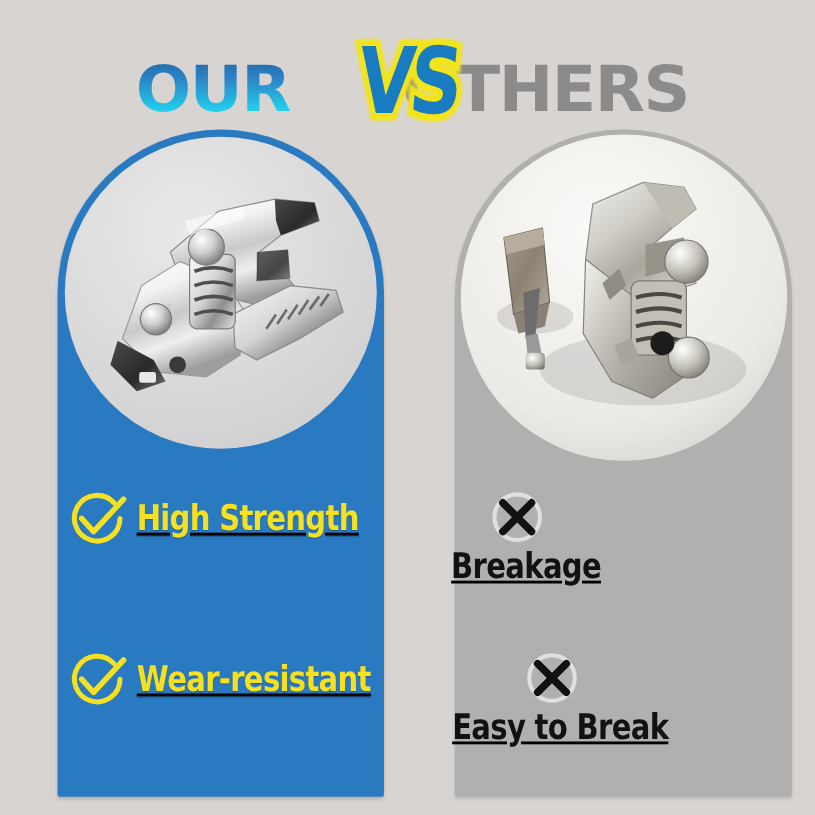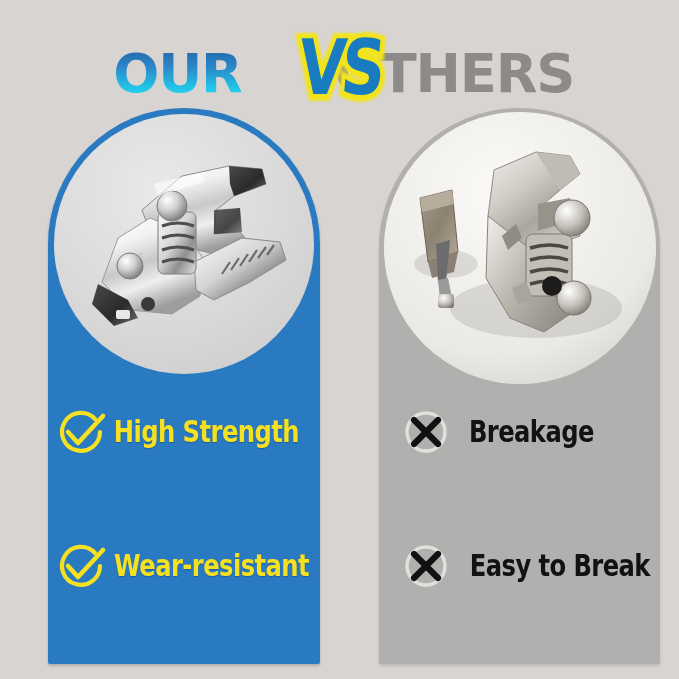--- a/index.html
+++ b/index.html
@@ -115,20 +115,21 @@
 
   
   .wrench-svg { position:absolute; left:0; top:0; }
 
   
   .feat {
     position:absolute;
     display:flex;
     align-items:center;
     height:56px;
+    text-decoration:underline;
   }
   .feat-icon {
     position:relative;
     width:54px; height:54px;
     flex:0 0 54px;
   }
   .feat-text {
     font-family:"DejaVu Sans", sans-serif;
     font-weight:bold;
     font-size:25px;
@@ -142,21 +143,21 @@
     position:absolute;
     height:3px;
     bottom:6px;
   }
 
   
   .feat-good { left:55px; }
   .feat-good .feat-text { color:#f5e022; text-shadow:0 1px 1px rgba(0,0,0,.25); }
 
   
-  .feat-bad { left:399px; }
+  .feat-bad { left:360px;flex-direction:column; }
   .feat-bad .feat-text { color:#121212; }
 
   .feat-1 { top:404px; }
   .feat-2 { top:538px;text-align:center; }
 
   
   .ul-good-1 { left:97px; top:455px; width:198px; }
   .ul-good-2 { left:97px; top:589px; width:198px; }
   .ul-bad-1  { left:417px; top:452px; width:204px; }
   .ul-bad-2  { left:417px; top:586px; width:204px; }

